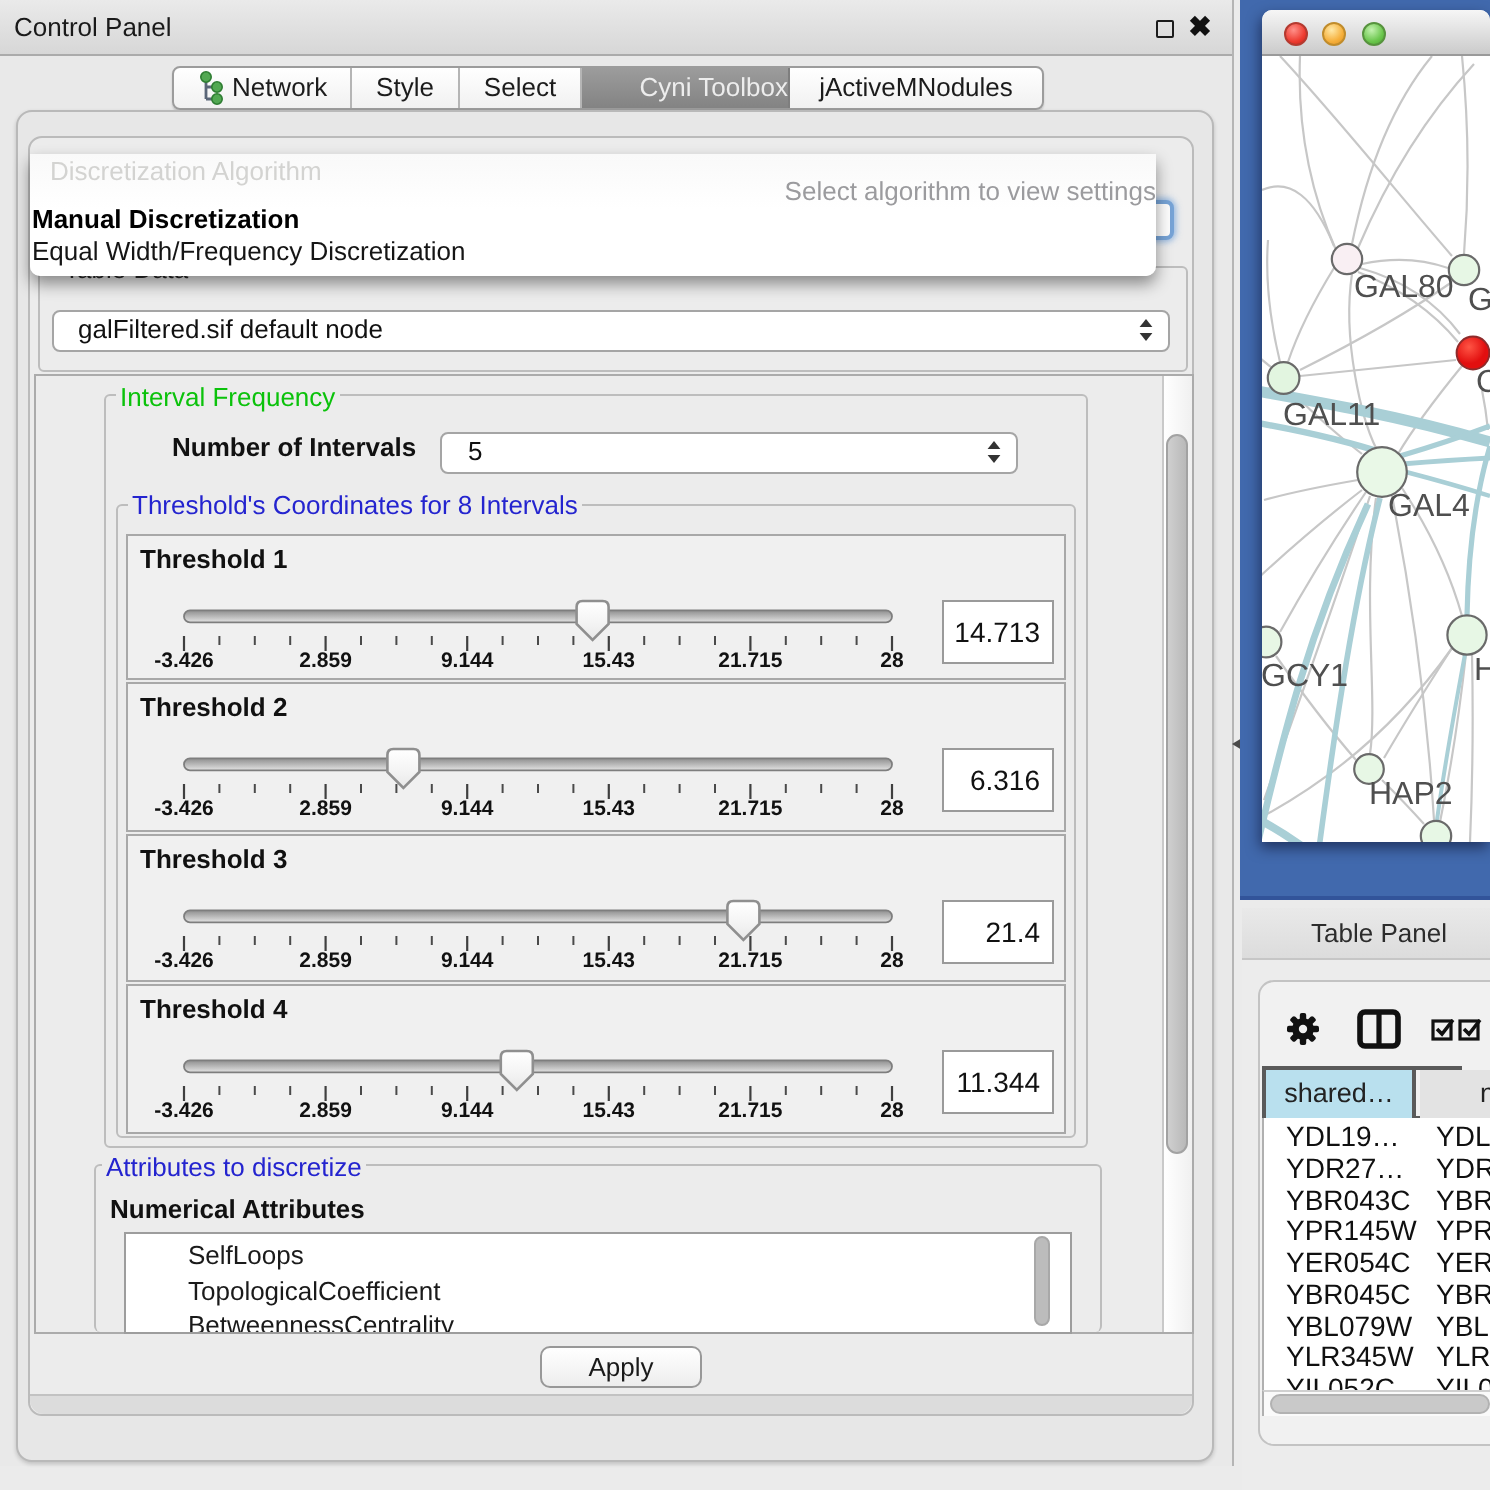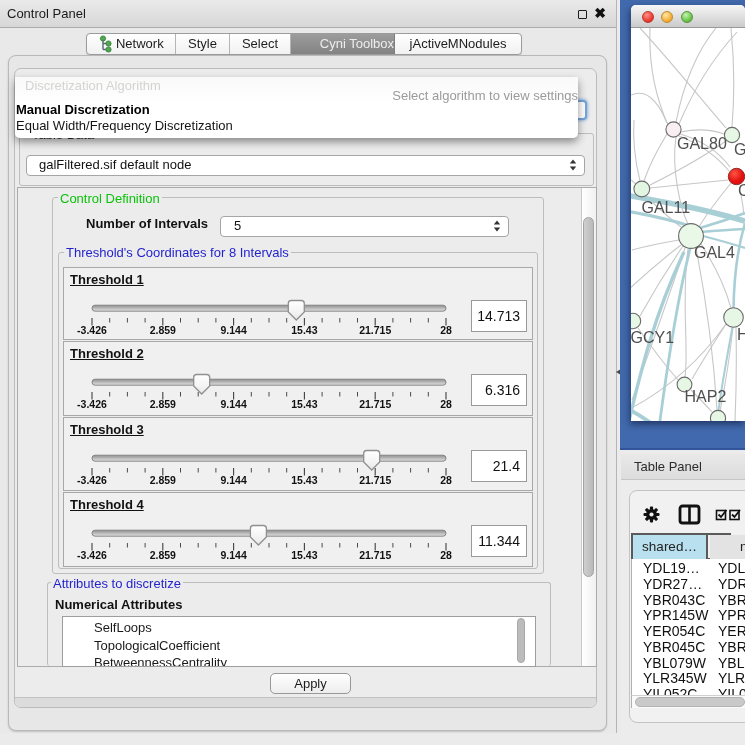--- a/index.html
+++ b/index.html
@@ -34,21 +34,21 @@
 .dn { width:0;height:0;border-left:4px solid transparent;border-right:4px solid transparent;border-top:5px solid #333; }
 
 #sp { position:absolute; left:17px; top:187px; width:580px; height:480px; background:#ececec;
   border:1px solid #ababab; }
 #spsb { position:absolute; left:581px; top:188px; width:15px; height:478px;
   background:linear-gradient(90deg,#ffffff,#f0f0f0); border-left:1px solid #c9c9c9; }
 #spthumb { position:absolute; left:583px; top:217px; width:11px; height:360px;
   background:linear-gradient(90deg,#cfcfcf,#b9b9b9); border:1px solid #a2a2a2; border-radius:6px; }
 .tpanel { position:absolute; left:63px; width:470px; height:73px; background:#f0f0f0;
   border:1px solid #a8a8a8; }
-.tlab { position:absolute; left:6px; top:4px; font-size:13px; font-weight:bold; color:#111;text-decoration:underline; }
+.tlab { position:absolute; left:6px; top:4px; font-size:13px; font-weight:bold; color:#111; }
 .tsvg { position:absolute; }
 .vbox { position:absolute; left:407px; top:32px; width:56px; height:32px; background:#fff;
   border:1px solid #9a9a9a; font-size:14px; color:#111; text-align:right; line-height:30px; padding-right:6px; }
 .litem { font-size:13px; color:#1a1a1a; line-height:17.6px; padding-left:31px; }
 
 #popup { position:absolute; left:15px; top:77px; width:563px; height:60.5px;
   background:linear-gradient(rgba(250,250,250,0.93), #ffffff 45%);
   border-radius:0 0 5px 5px; box-shadow:0 4px 8px rgba(0,0,0,0.42); }
 
 #btabs { position:absolute; left:146px; top:702px; height:24px; display:flex;
@@ -60,21 +60,21 @@
 
 #netarea { position:absolute; left:620px; top:0; width:125px; height:450px; background:#4169ad;
   border-bottom:2px solid #32549a; box-sizing:border-box; }
 #macwin { position:absolute; left:631px; top:5px; width:114px; height:416px; background:#fff;
   border-radius:5px 5px 0 0; box-shadow:-1px 3px 7px rgba(0,0,25,0.5); }
 #mactitle { position:absolute; left:631px; top:5px; width:114px; height:23px;
   background:linear-gradient(#f6f6f6,#cbcbcb); border-bottom:1px solid #9a9a9a; border-radius:5px 5px 0 0; }
 .light { position:absolute; top:11px; width:12px; height:12px; border-radius:6px; }
 #tpbar { position:absolute; left:621px; top:454px; width:124px; height:26px;
   background:linear-gradient(#e9e9e9,#dcdcdc); border-bottom:1px solid #c6c6c6;
-  font-size:13px; color:#2c2c2c; line-height:25px; padding-left:13px; }
+  font-size:13px; color:#2c2c2c; line-height:25px; padding-left:13px;text-align:center; }
 #tablebg { position:absolute; left:621px; top:480px; width:124px; height:265px; background:#ececec; }
 #tpanel2 { position:absolute; left:629px; top:490px; width:130px; height:233px; background:#f1f1f1;
   border:1px solid #c3c3c3; border-radius:8px; }
 .trow { position:absolute; left:0; width:120px; height:15.7px; font-size:14px; color:#101010; }
 .trow .c1 { position:absolute; left:11px; }
 .trow .c2 { position:absolute; left:86px; }
 </style></head>
 <body>
 <div id="cw">
   <div id="titlebar">Control Panel</div>
@@ -105,21 +105,21 @@
         <div class="up" style="transform:scale(0.8)"></div>
         <div class="dn" style="transform:scale(0.8)"></div>
       </div>
   </div>
 
   <div id="sp"></div>
   <div id="spsb"></div>
   <div id="spthumb"></div>
 
   <div class="group" style="left:52px;top:197px;width:492px;height:377px"></div>
-  <div class="glabel" style="left:58px;top:191px;color:#0bc20b">Control Definition</div>
+  <div class="glabel" style="left:58px;top:191px;color:#0bc20b">Interval Frequency</div>
   <div style="position:absolute;left:86px;top:216px;font-size:13px;font-weight:bold;color:#111">Number of Intervals</div>
   <div class="combo" style="left:220px;top:216px;width:289px;height:21px;line-height:16px;padding-left:13px;padding-top:1px">5
     <div class="arrows" style="right:7px;top:3px">
         <div class="up" style="transform:scale(0.8)"></div>
         <div class="dn" style="transform:scale(0.8)"></div>
       </div>
   </div>
   <div class="group" style="left:58px;top:252px;width:480px;height:317px"></div>
   <div class="glabel" style="left:64px;top:244.5px;color:#2424cf">Threshold's Coordinates for 8 Intervals</div>
 

